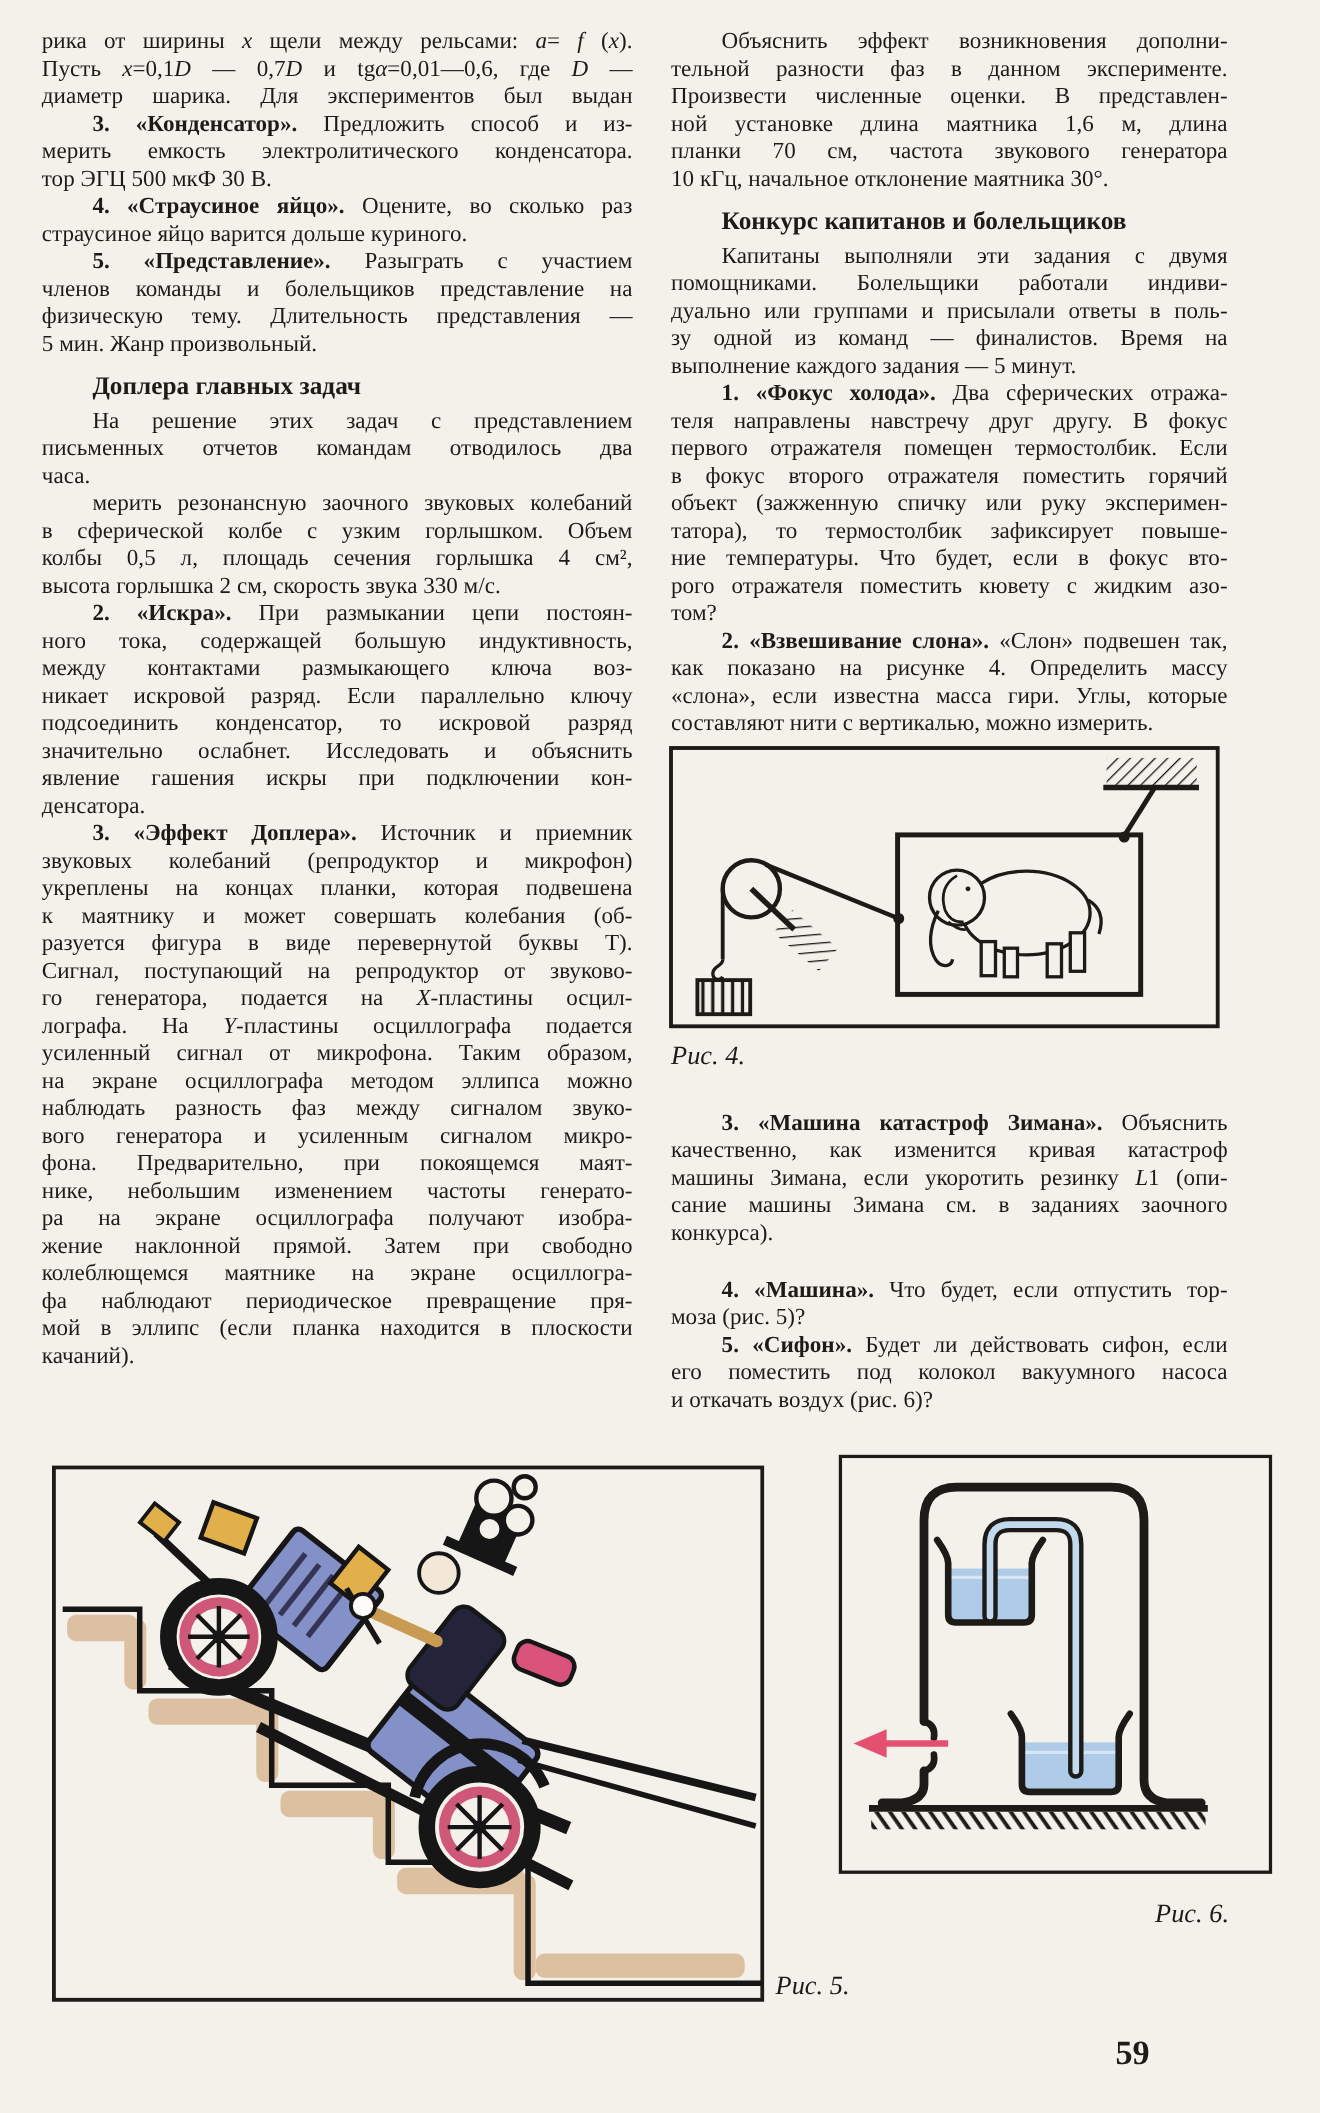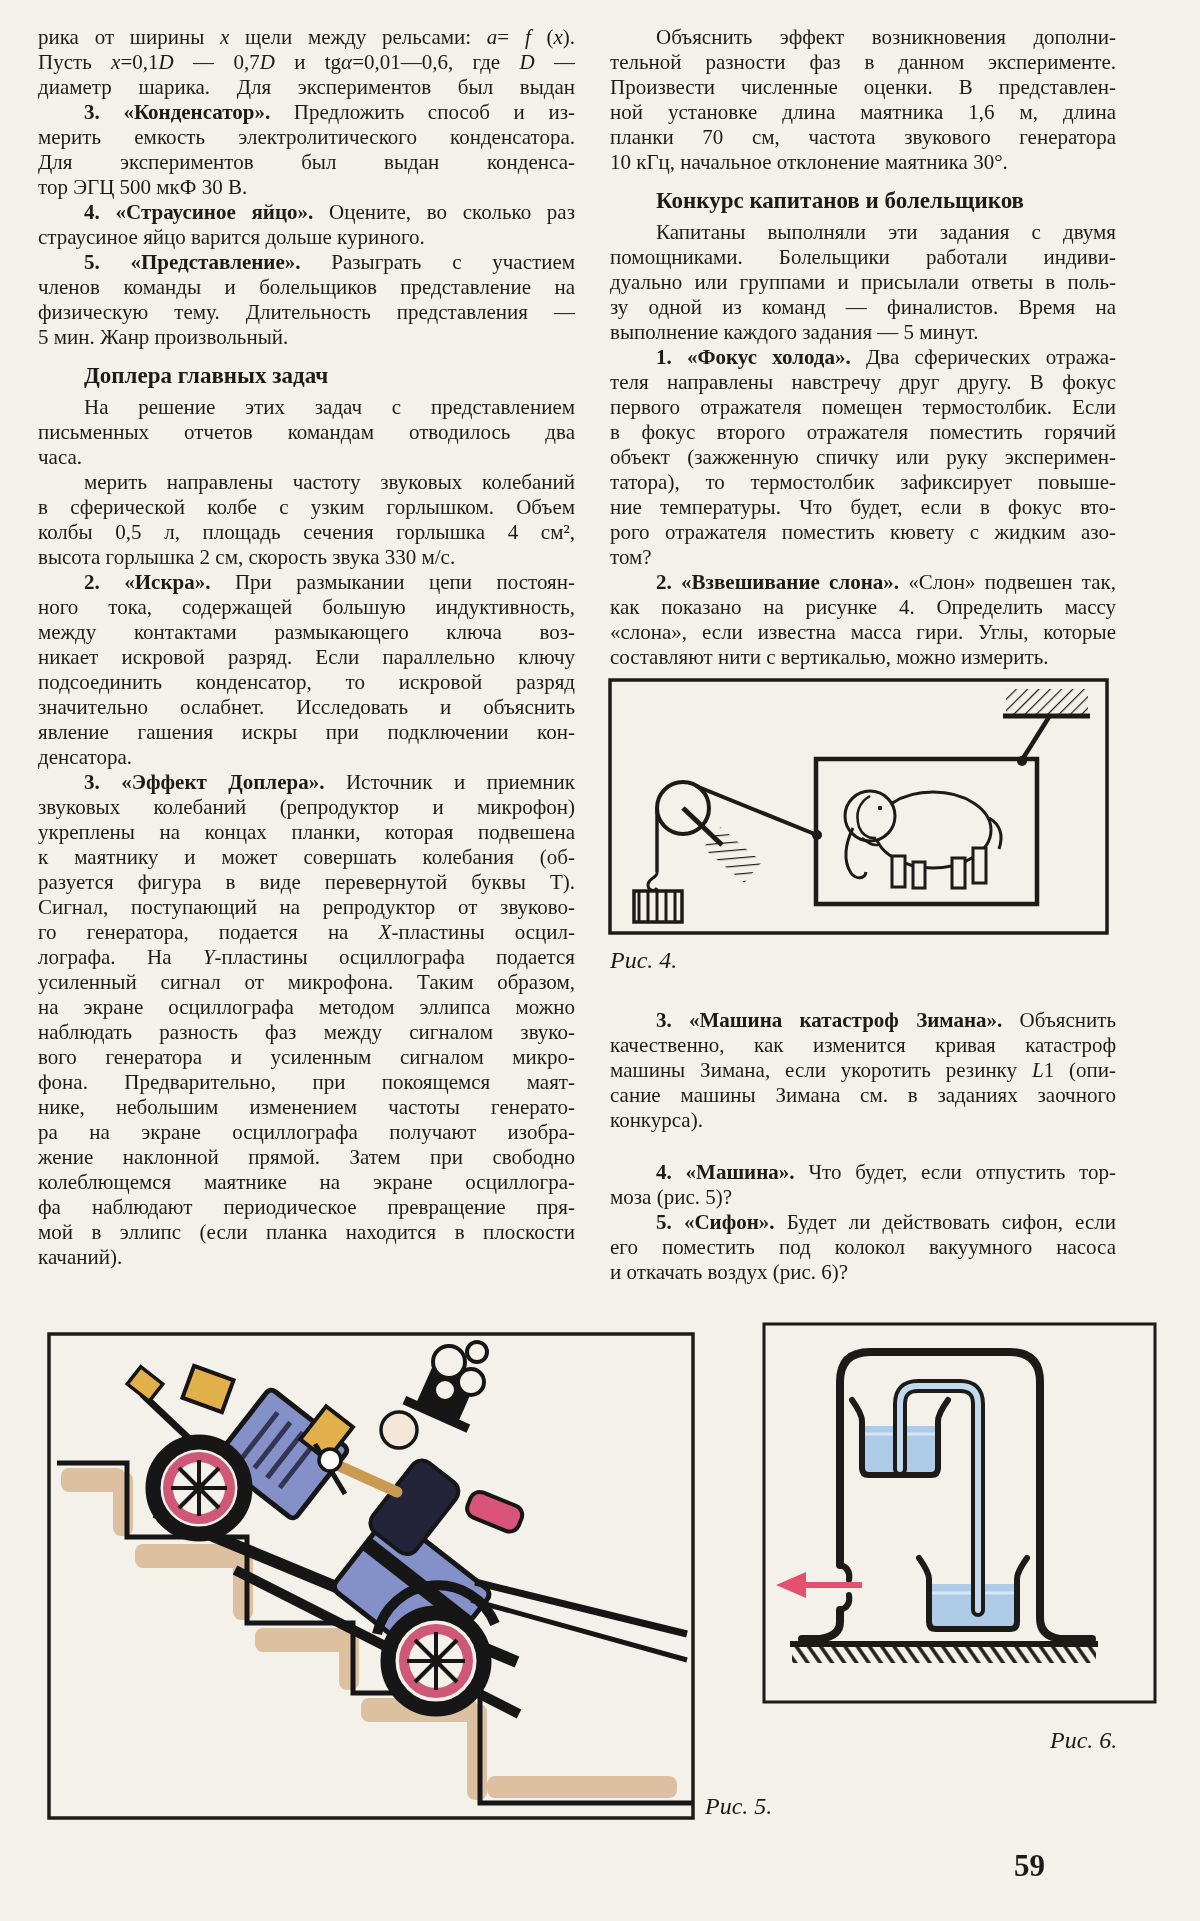--- a/index.html
+++ b/index.html
@@ -30,41 +30,40 @@
 
 <div id="left-col" class="col">
     <div class="para noindent">
       <div class="line">рика от ширины <i>x</i> щели между рельсами: <i>a</i>= <i>f</i> (<i>x</i>).</div>
       <div class="line">Пусть <i>x</i>=0,1<i>D</i> — 0,7<i>D</i> и tg<i>α</i>=0,01—0,6, где <i>D</i> —</div>
       <div class="line">диаметр шарика. Для экспериментов был выдан</div>
     </div>
     <div class="para">
       <div class="line"><b>3. «Конденсатор».</b> Предложить способ и из-</div>
       <div class="line">мерить емкость электролитического конденсатора.</div>
-      <div class="line">Для экспериментов был выдан конденса-</div>
       <div class="line end">тор ЭГЦ 500 мкФ 30 В.</div>
     </div>
     <div class="para">
       <div class="line"><b>4. «Страусиное яйцо».</b> Оцените, во сколько раз</div>
       <div class="line end">страусиное яйцо варится дольше куриного.</div>
     </div>
     <div class="para">
       <div class="line"><b>5. «Представление».</b> Разыграть с участием</div>
       <div class="line">членов команды и болельщиков представление на</div>
       <div class="line">физическую тему. Длительность представления —</div>
       <div class="line end">5 мин. Жанр произвольный.</div>
     </div>
     <div class="heading">Доплера главных задач</div>
     <div class="para">
       <div class="line">На решение этих задач с представлением</div>
       <div class="line">письменных отчетов командам отводилось два</div>
       <div class="line end">часа.</div>
     </div>
     <div class="para">
-      <div class="line">мерить направлены частоту звуковых колебаний</div>
+      <div class="line">мерить резонансную заочного звуковых колебаний</div>
       <div class="line">в сферической колбе с узким горлышком. Объем</div>
       <div class="line">колбы 0,5 л, площадь сечения горлышка 4 см²,</div>
       <div class="line end">высота горлышка 2 см, скорость звука 330 м/с.</div>
     </div>
     <div class="para">
       <div class="line"><b>2. «Искра».</b> При размыкании цепи постоян-</div>
       <div class="line">ного тока, содержащей большую индуктивность,</div>
       <div class="line">между контактами размыкающего ключа воз-</div>
       <div class="line">никает искровой разряд. Если параллельно ключу</div>
       <div class="line">подсоединить конденсатор, то искровой разряд</div>

